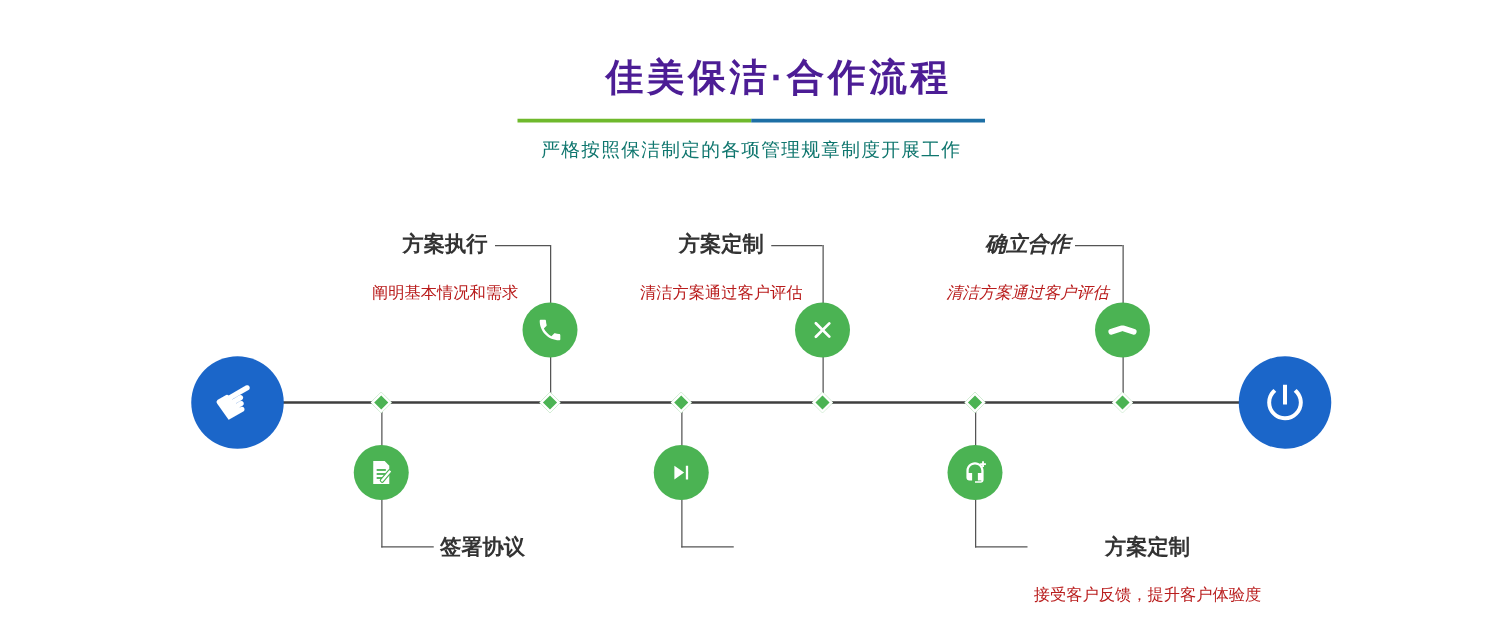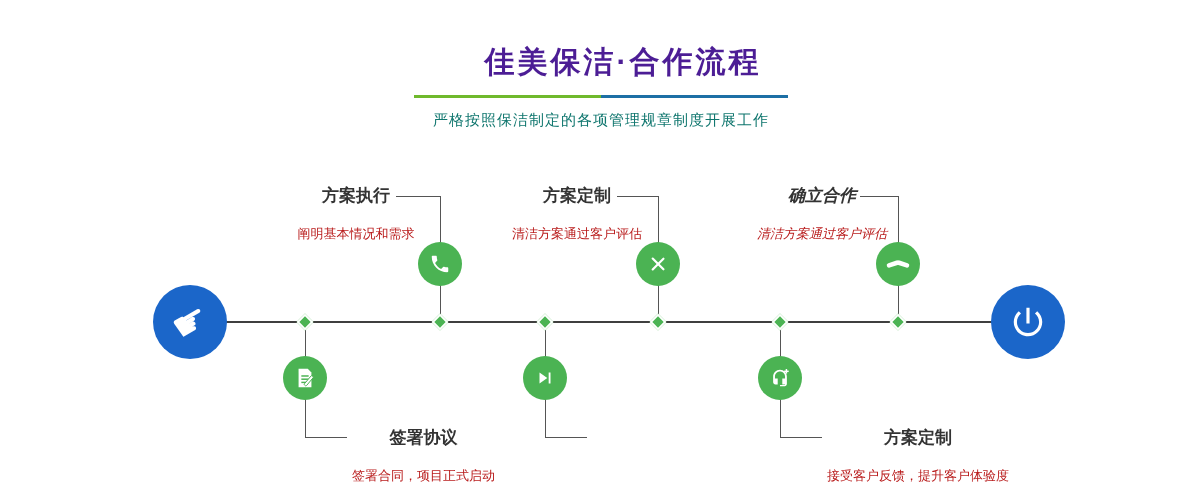--- a/index.html
+++ b/index.html
@@ -129,21 +129,20 @@
           <rect x="8" y="9" width="8" height="1.6"></rect>
           <rect x="8" y="12.5" width="8" height="1.6"></rect>
           <rect x="8" y="16" width="5" height="1.6"></rect>
         </g>
         <rect x="14.6" y="8.5" width="3" height="13" rx="1" transform="rotate(40 16 15)" fill="#ffffff" stroke="#4bb353" stroke-width="1"></rect>
       </svg>
     </span>
   </div>
   <div class="botlabel" style="left:352px;top:428px;">
     <div class="step-title">签署协议</div>
-    <div class="step-desc">签署合同，项目正式启动</div>
   </div>
 
   <div class="node" style="left:523px;top:356px;">
     <span style="display:flex;">
       <svg width="22" height="22" viewBox="0 0 24 24">
           <path fill="#ffffff" d="M6 18l8.5-6L6 6v12zM16 6h2v12h-2z"></path>
         </svg>
     </span>
   </div>
 

